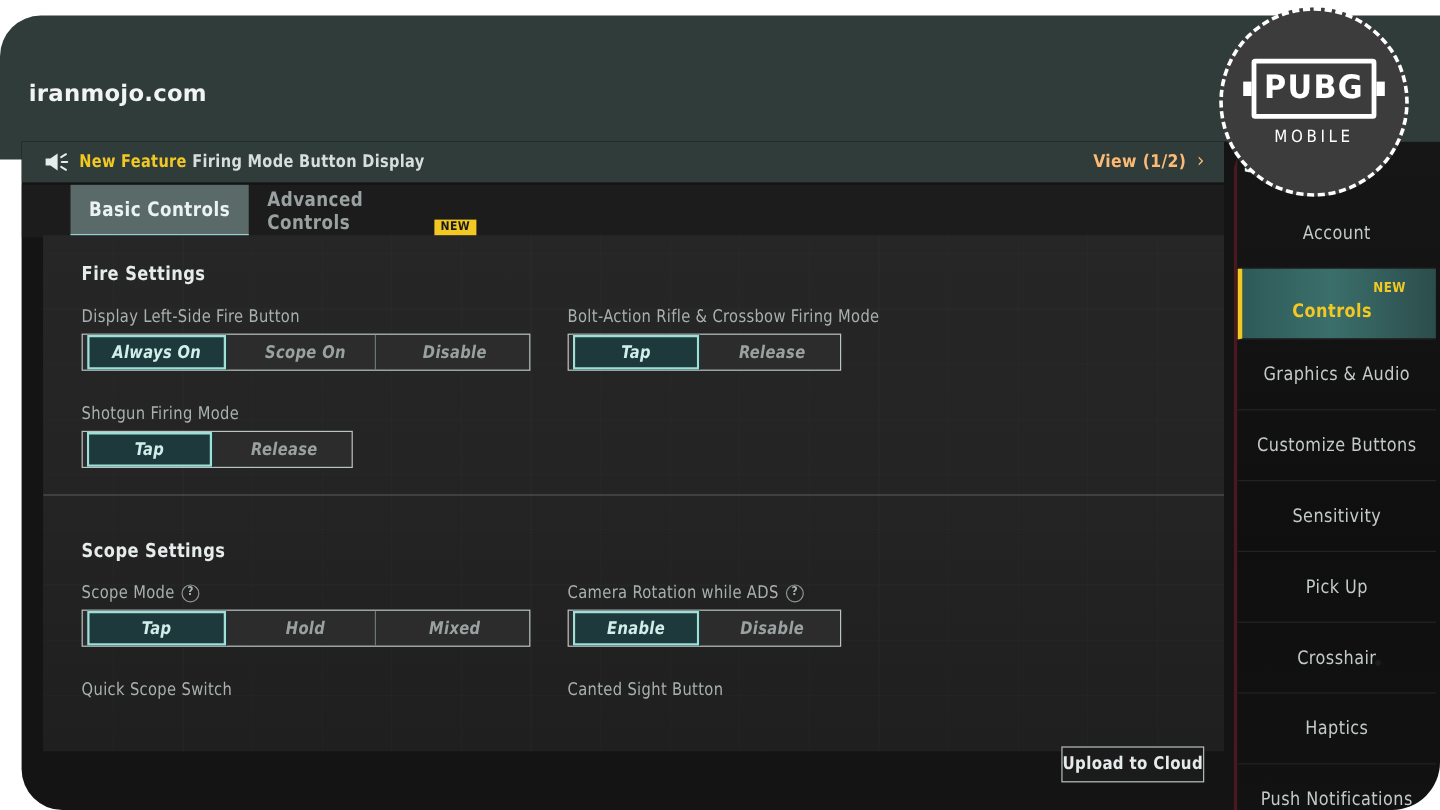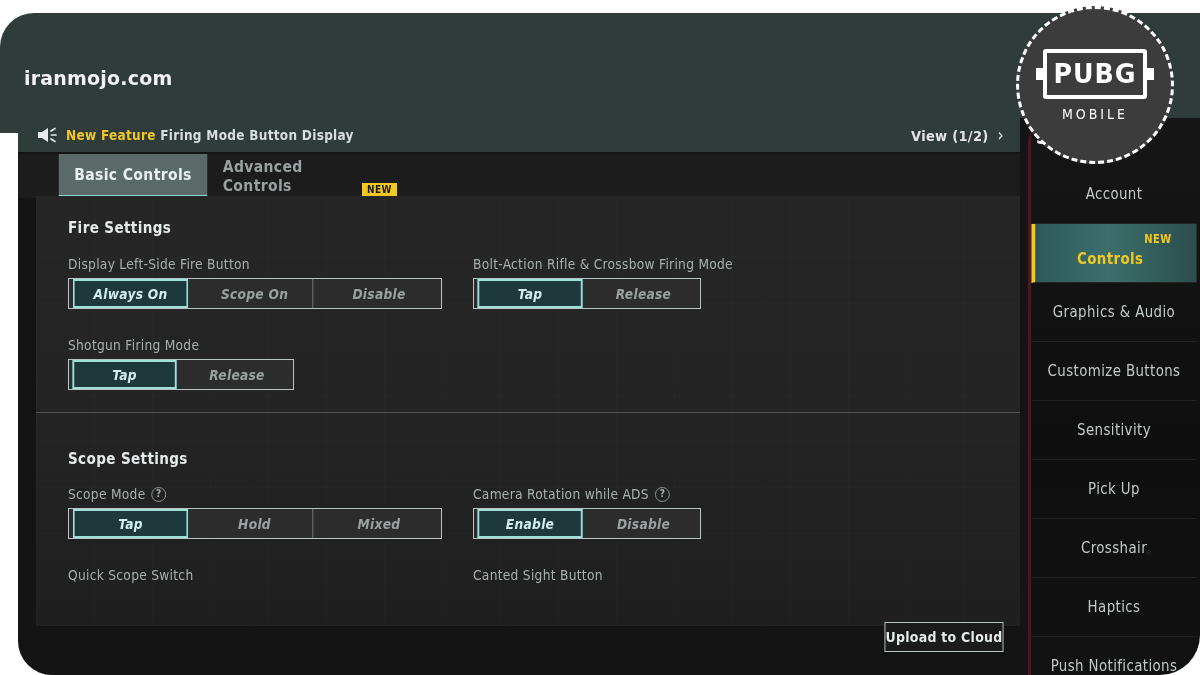--- a/index.html
+++ b/index.html
@@ -58,21 +58,21 @@
     color: #d8dede;
     letter-spacing: .3px;
     white-space: nowrap;
     transform: scaleX(.93); transform-origin: left center;
   }
   .feature-text .hl { color: #f2c823; }
   .view-link {
     position: absolute; right: 16px; top: 50%;
     transform: translateY(-50%);
     display: flex; align-items: center; gap: 9px;
-    color: #e5e5e5;
+    color: #fdba74;
     font-size: 14.5px; font-weight: bold;
     font-family: "DejaVu Sans Condensed", "Liberation Sans Narrow", "Liberation Sans", sans-serif;
     letter-spacing: .3px;
     transform-origin: right center;
   }
   .chev { font-size: 17px; line-height: 1; font-weight: normal; }
 
   
   .tabrow {
     position: absolute; left: 0; top: 36px;

